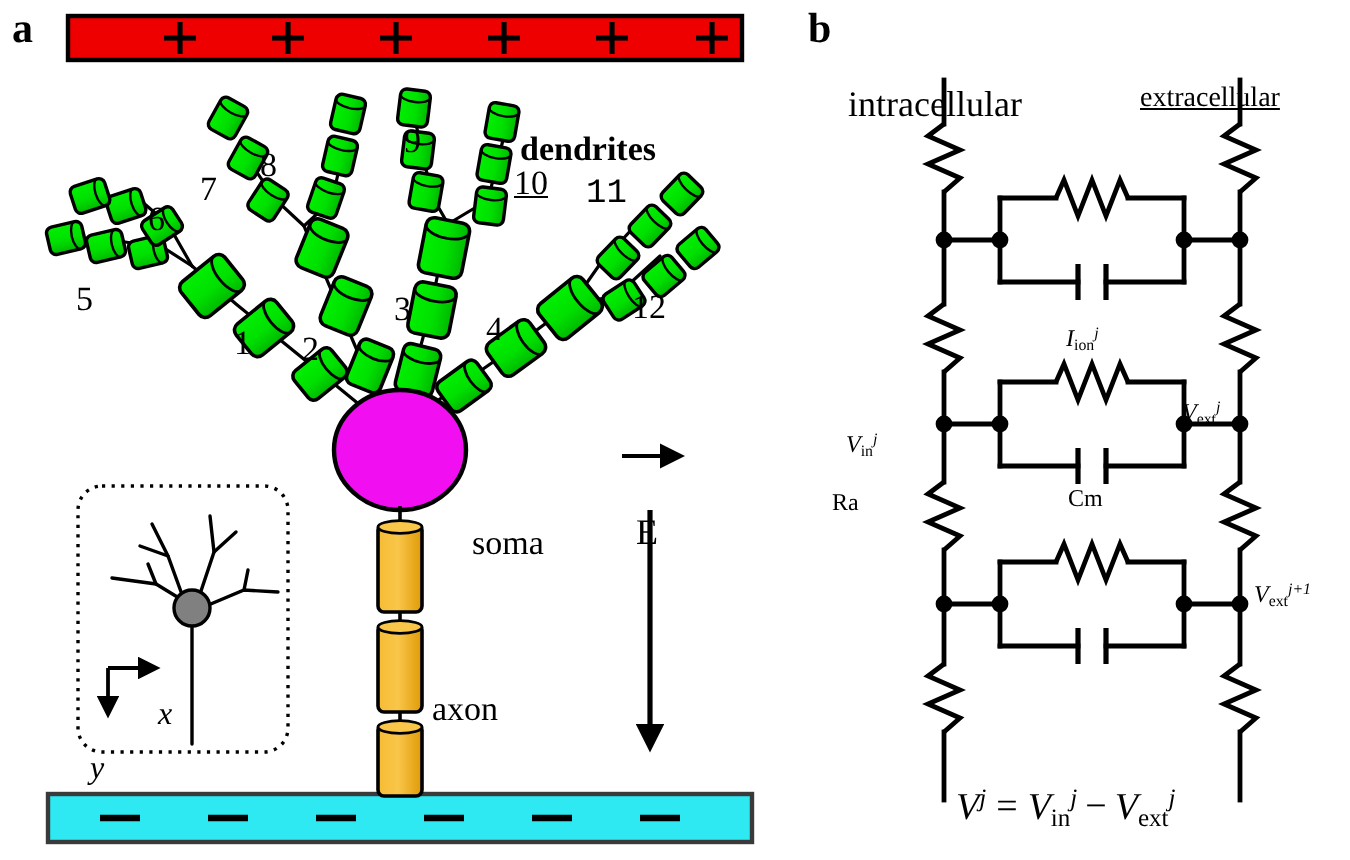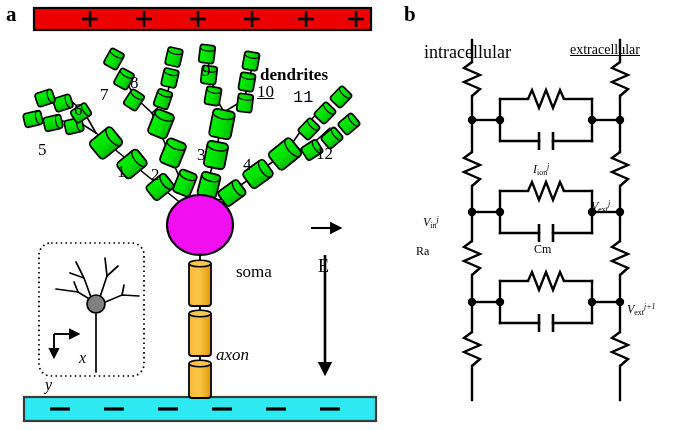--- a/index.html
+++ b/index.html
@@ -326,21 +326,21 @@
       <circle cx="96" cy="304" r="9" fill="#808080" stroke="#000" stroke-width="1.7"></circle>
       <g>
         <line x1="54" y1="334" x2="78" y2="334" stroke="#000" stroke-width="1.9" marker-end="url(#arrHead)"></line>
         <line x1="54" y1="334" x2="54" y2="357" stroke="#000" stroke-width="1.9" marker-end="url(#arrHead)"></line>
       </g>
     </g>
   </svg>
 
   <div class="txt" style="left:260px;top:41px;font-weight:bold;">dendrites</div>
   <div class="txt" style="left:236px;top:238px;">soma</div>
-  <div class="txt" style="left:216px;top:321px;font-style:italic;">axon</div>
+  <div class="txt" style="left:216px;top:321px;">axon</div>
   <div class="txt" style="left:318px;top:232px;font-size:18px;">E</div>
 
   <div class="txt mathvar" style="left:79px;top:325px;font-size:16px;">x</div>
   <div class="txt mathvar" style="left:45px;top:352px;font-size:16px;">y</div>
 
   <div class="branch-num" style="left:117px;top:163px;">1</div>
   <div class="branch-num" style="left:151px;top:166px;">2</div>
   <div class="branch-num" style="left:197px;top:146px;">3</div>
   <div class="branch-num" style="left:243px;top:156px;">4</div>
   <div class="branch-num" style="left:38px;top:141px;">5</div>
@@ -465,26 +465,29 @@
   <div class="txt" style="left:570px;top:18px;font-size:14px;text-decoration:underline;">extracellular</div>
 
   <div class="circ-lbl" style="left:423px;top:216px;">
     <span class="mathvar">V</span><span class="sub">in</span><span class="sup">j</span>
   </div>
 
   <div class="circ-lbl" style="left:591px;top:200px;">
     <span class="mathvar">V</span><span class="sub">ext</span><span class="sup">j</span>
   </div>
 
-  <div class="circ-lbl" style="left:627px;top:291px;margin-top:12px;">
+  <div class="circ-lbl" style="left:627px;top:291px;">
     <span class="mathvar">V</span><span class="sub">ext</span><span class="sup">j+1</span>
   </div>
 
   <div class="circ-lbl" style="left:533px;top:163px;">
     <span class="mathvar">I</span><span class="sub">ion</span><span class="sup">j</span>
   </div>
 
   <div class="circ-lbl" style="left:534px;top:243px;text-align:center;">Cm</div>
 
   <div class="circ-lbl" style="left:404px;top:245px;margin-left:12px;">Ra</div>
 
+  <div class="circ-lbl" style="left:478px;top:393px;font-size:19px;">
+    <span class="mathvar">V</span><span class="sup">j</span><span style="padding:0 5px;">=</span><span class="mathvar">V</span><span class="sub">in</span><span class="sup">j</span><span style="padding:0 4px;">−</span><span class="mathvar">V</span><span class="sub">ext</span><span class="sup">j</span>
+  </div>
 
 </div>
 
 </body></html>

